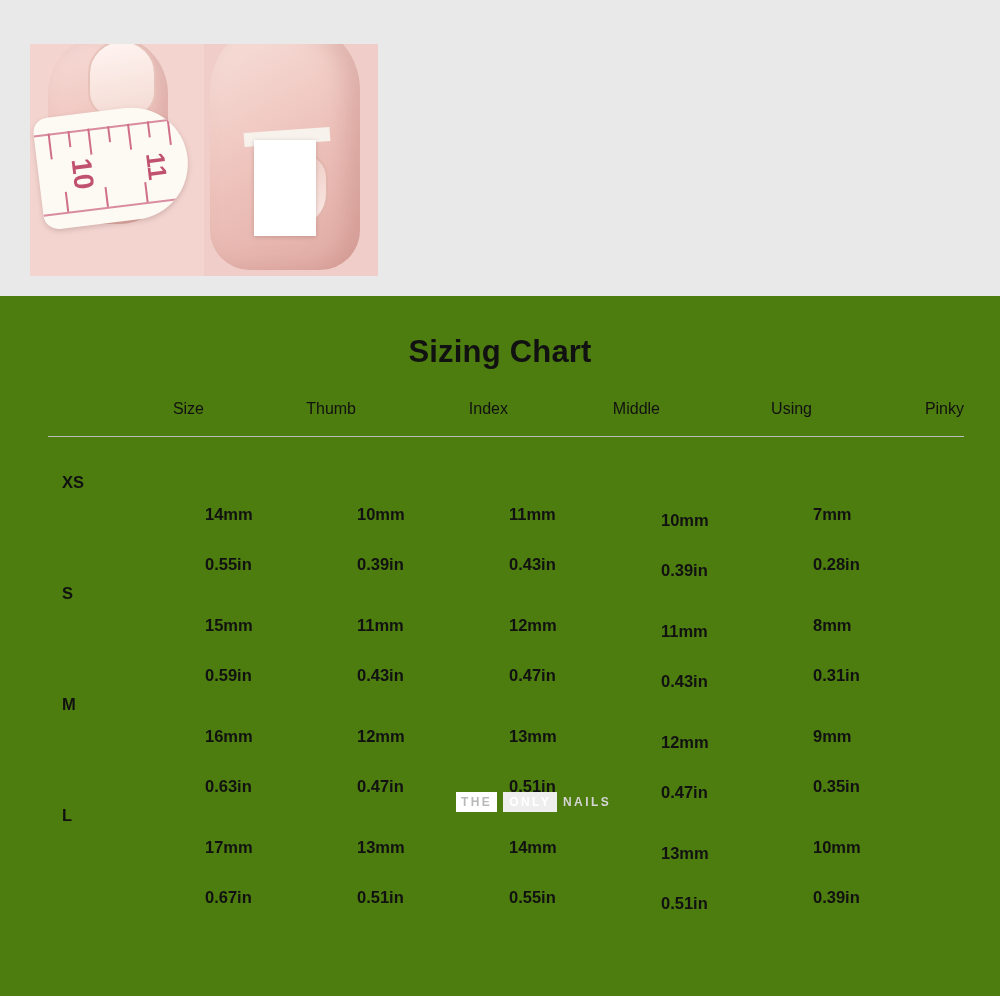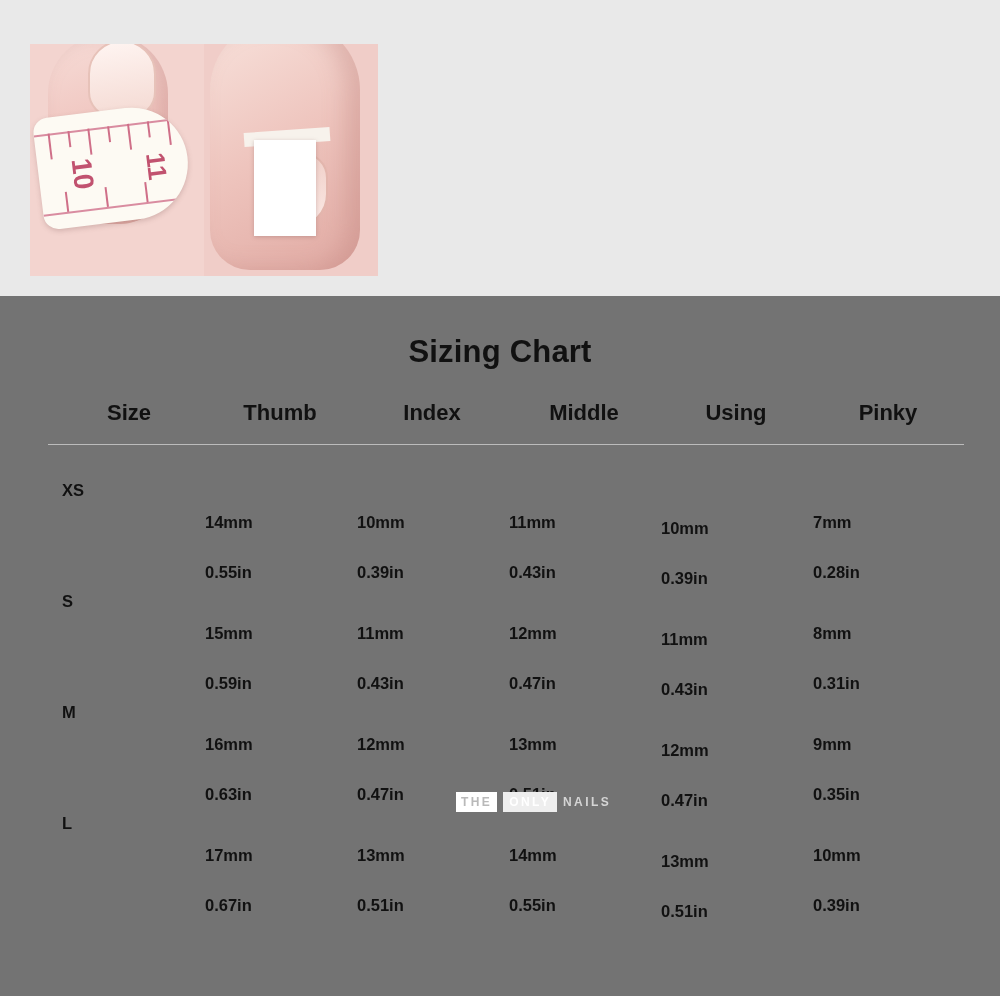--- a/index.html
+++ b/index.html
@@ -150,21 +150,21 @@
     line-height: 1.32;
     color: #1f1f1f;
   }
   .instructions p:last-child { margin-bottom: 0; }
 
   
   .chart-section {
     position: relative;
     width: 1000px;
     height: 700px;
-    background: #737373;
+    background: #4d7c0f;
   }
   .chart-title {
     position: absolute;
     top: 38px;
     left: 0;
     width: 1000px;
     text-align: center;
     font-size: 31px;
     font-weight: bold;
     letter-spacing: 0.2px;
@@ -173,23 +173,23 @@
 
   table.sizing {
     position: absolute;
     top: 104px;
     left: 48px;
     width: 910px;
     border-collapse: collapse;
     table-layout: fixed;
   }
   table.sizing th {
-    font-size: 22px;
-    font-weight: bold;
-    text-align: center;
+    font-size: 16px;
+    font-weight: normal;
+    text-align: right;
     padding: 0 0 18px 0;
     color: #111;
     border-bottom: 1.5px solid #bcbcbc;
   }
   table.sizing th.col-size { width: 150px; padding-left: 6px; }
   table.sizing th.col-f { width: 152px; }
   table.sizing td {
     font-size: 16.5px;
     font-weight: bold;
     vertical-align: top;

